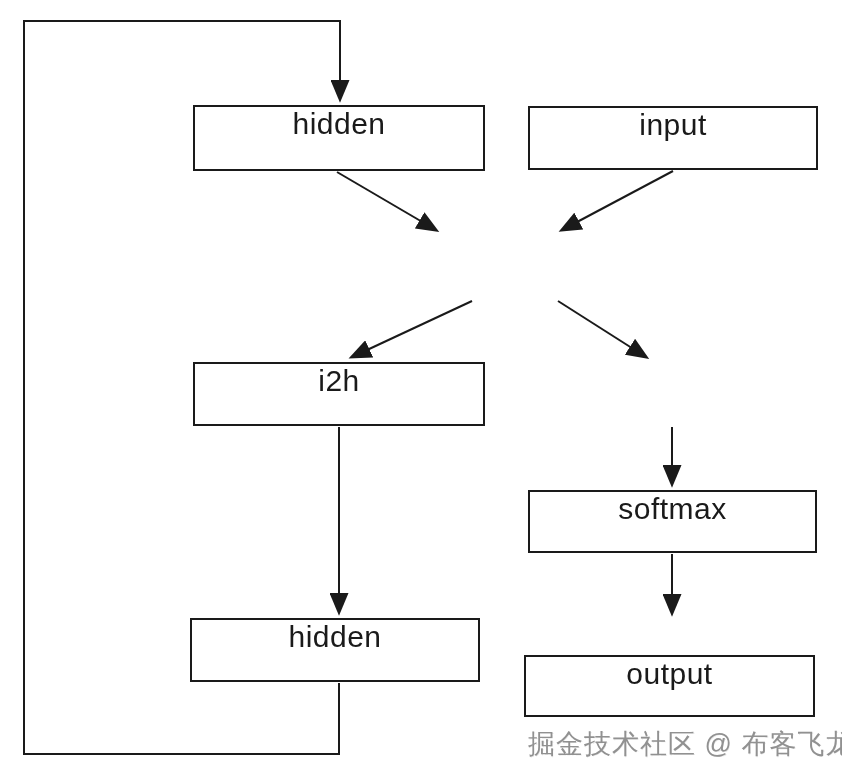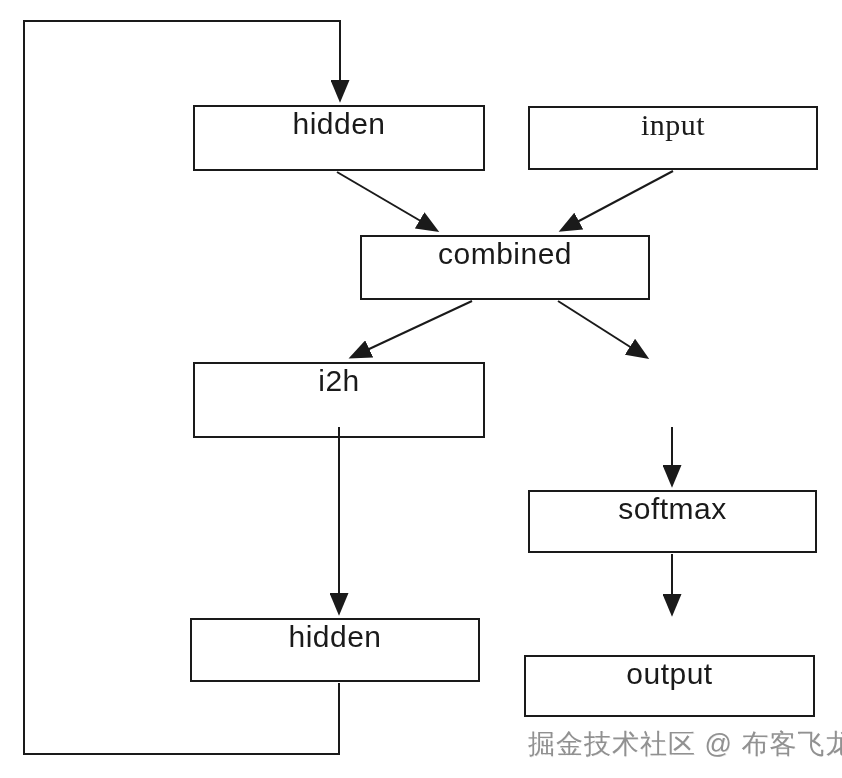--- a/index.html
+++ b/index.html
@@ -33,23 +33,23 @@
   }
   .node .node-label {
     font-size: 30px;
     color: #1a1a1a;
     letter-spacing: 0.5px;
     white-space: nowrap;
   }
 
   
   .node-hidden-top    { left: 193px; top: 105px; width: 292px; height: 66px; }
-  .node-input         { left: 528px; top: 106px; width: 290px; height: 64px; font-family: Liberation Serif, serif; }
+  .node-input         { left: 528px; top: 106px; width: 290px; height: 64px; }
   .node-combined      { left: 360px; top: 235px; width: 290px; height: 65px; }
-  .node-i2h           { left: 193px; top: 362px; width: 292px; height: 76px; }
+  .node-i2h           { left: 193px; top: 362px; width: 292px; height: 64px; }
   .node-i2o           { left: 528px; top: 362px; width: 289px; height: 64px; }
   .node-softmax       { left: 528px; top: 490px; width: 289px; height: 63px; }
   .node-hidden-bottom { left: 190px; top: 618px; width: 290px; height: 64px; }
   .node-output        { left: 524px; top: 619px; width: 291px; height: 62px; margin-top: 36px; }
 
   .edge {
     stroke: #1a1a1a;
     stroke-width: 2;
     fill: none;
   }
@@ -98,23 +98,20 @@
   </svg>
 
   <div class="node node-hidden-top">
     <span class="node-label">hidden</span>
   </div>
 
   <div class="node node-input">
     <span class="node-label">input</span>
   </div>
 
-  <div class="node node-combined">
-    <span class="node-label">combined</span>
-  </div>
 
   <div class="node node-i2h">
     <span class="node-label">i2h</span>
   </div>
 
 
   <div class="node node-softmax">
     <span class="node-label">softmax</span>
   </div>
 

